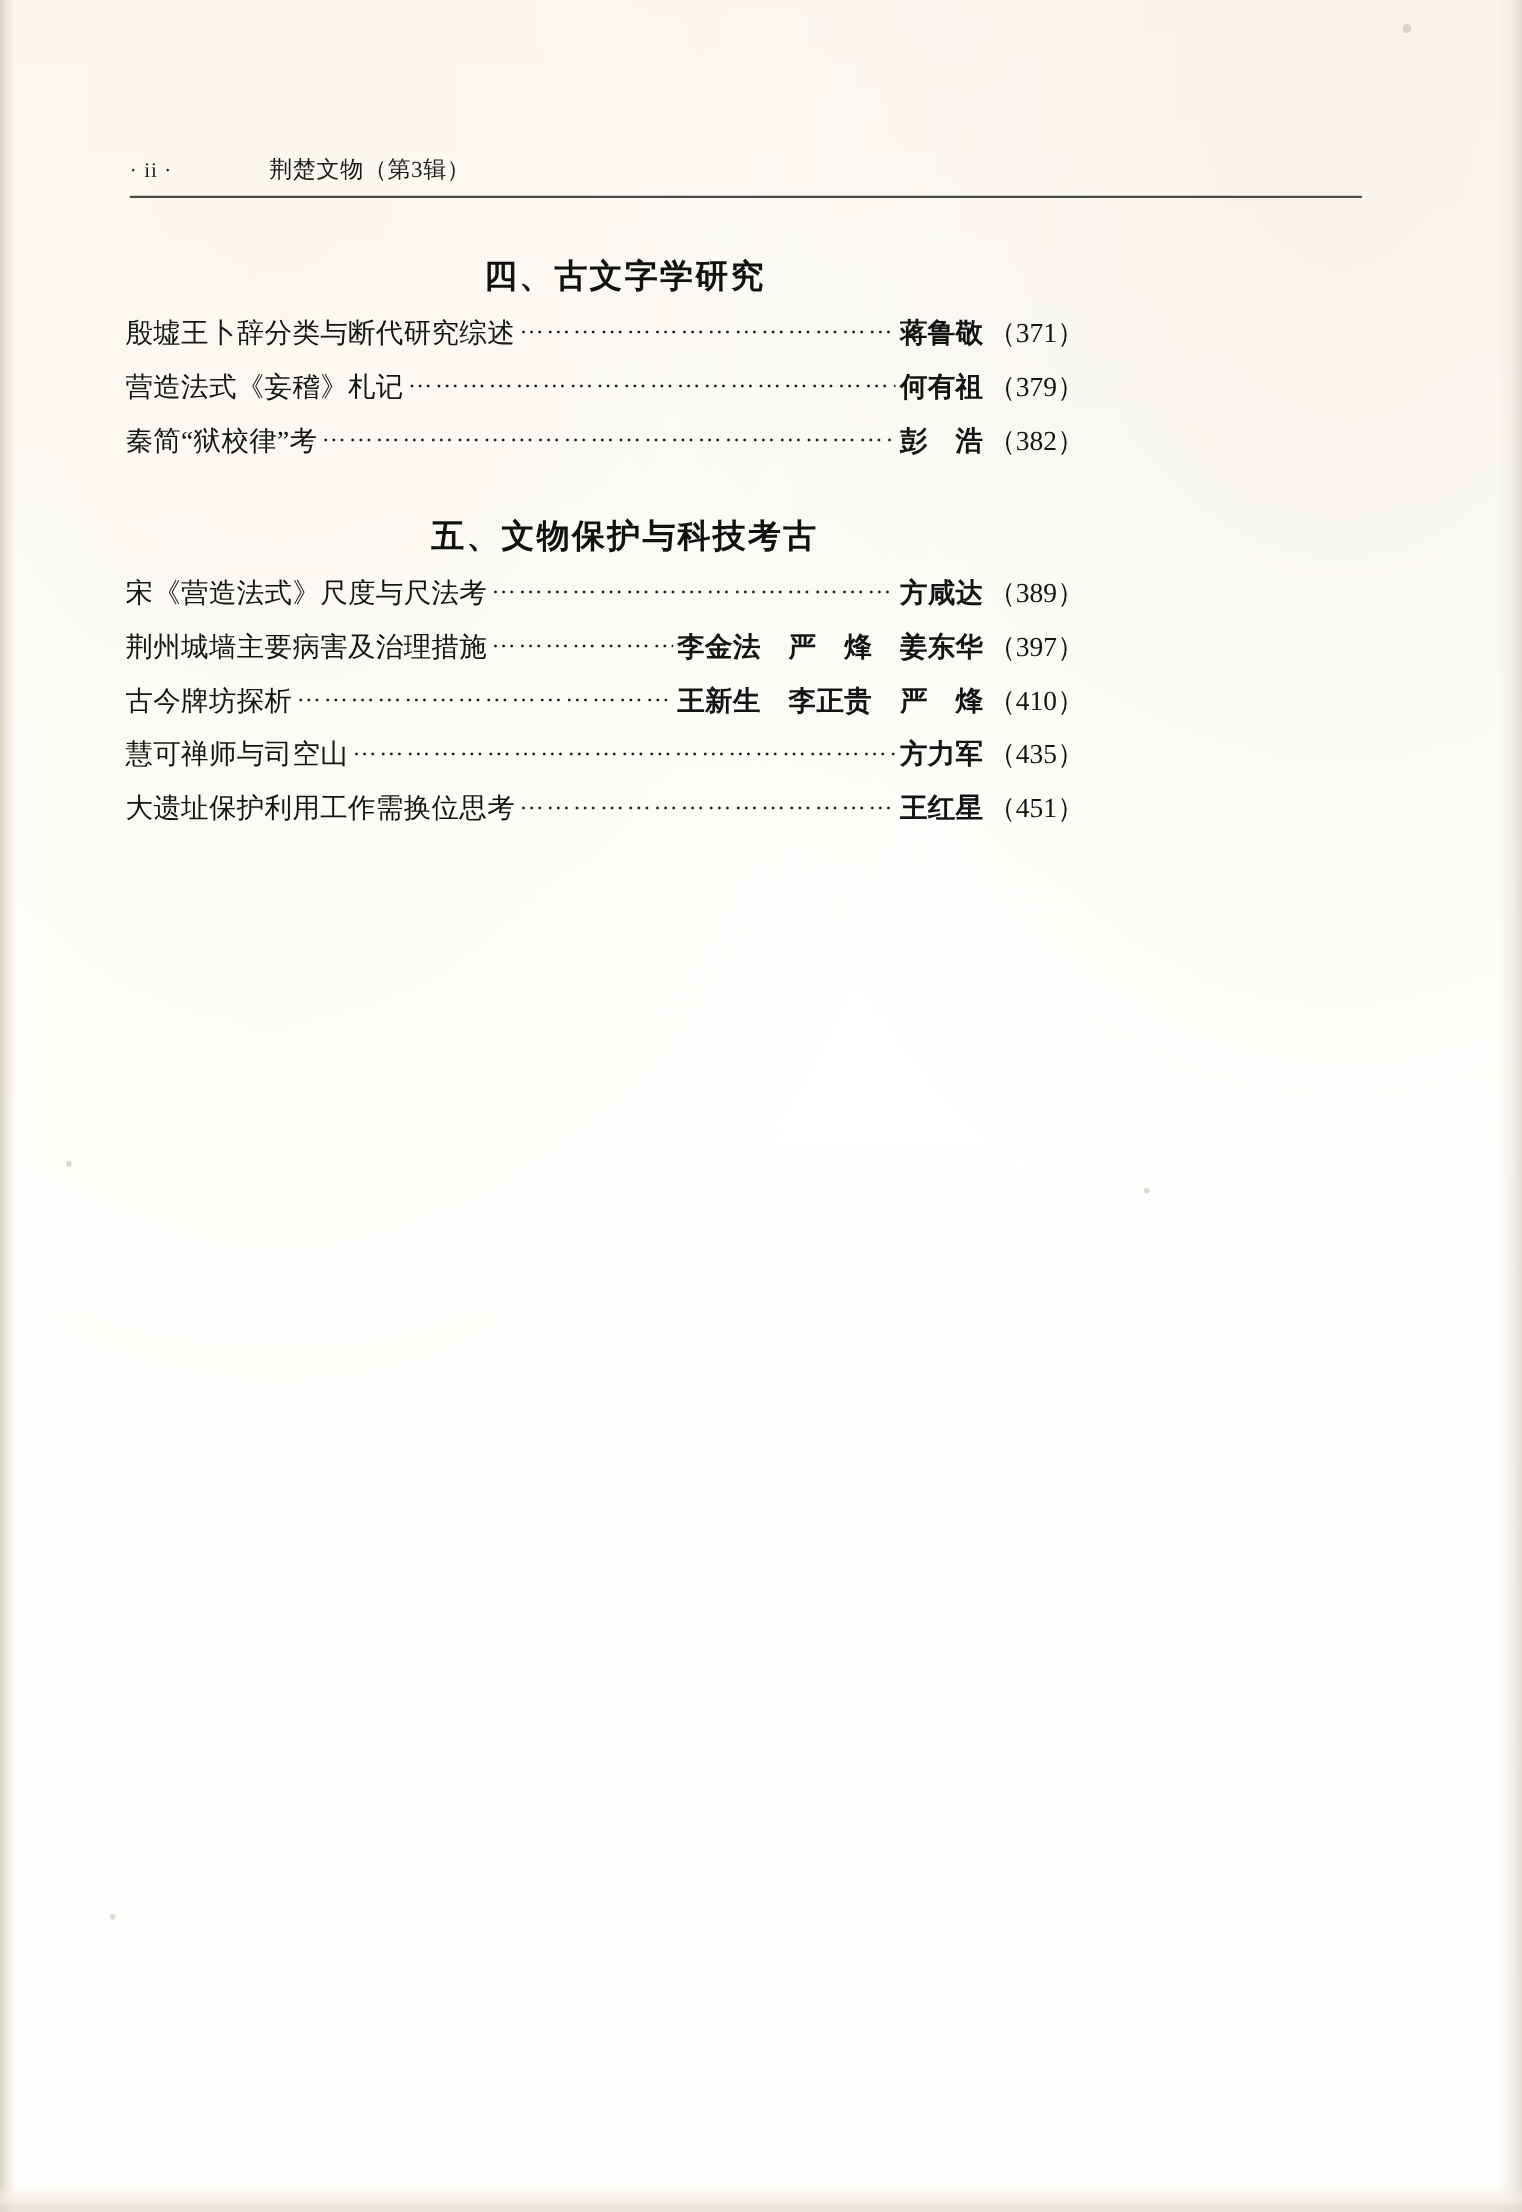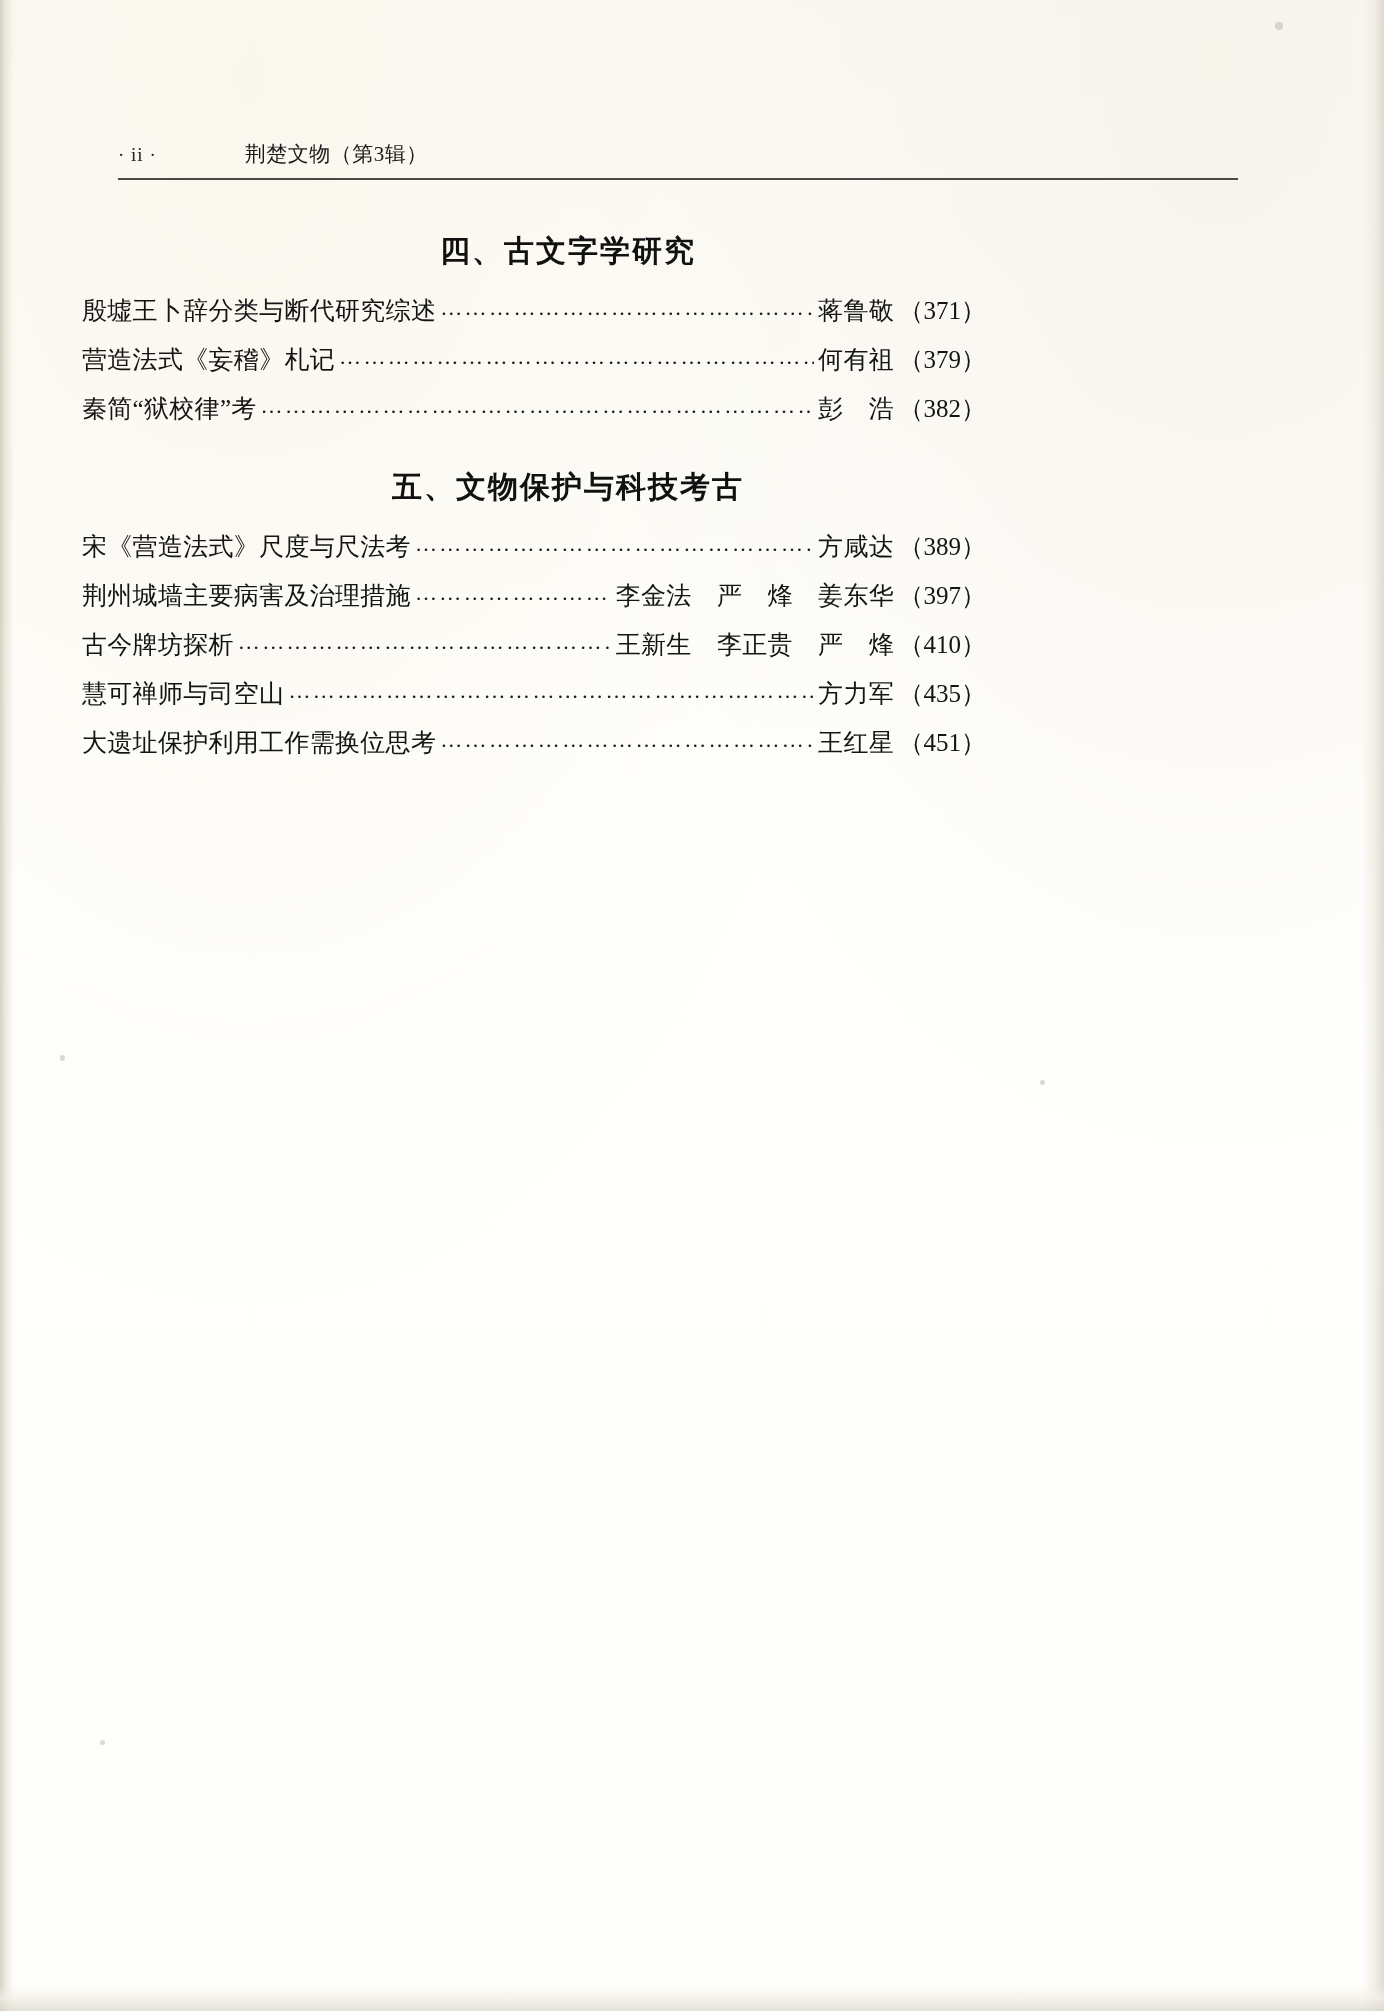--- a/index.html
+++ b/index.html
@@ -106,44 +106,45 @@
     margin-top: 34px;
   }
 
   .toc-list {
     margin: 0;
     padding: 0;
     list-style: none;
   }
   .toc-row {
     display: flex;
-    align-items: center;
+    align-items: flex-start;
     font-size: 25px;
     color: #141414;
-    padding: 0 150px 0 82px;
+    padding: 0 150px 0 114px;
     height: 49px;
   }
   .toc-title {
     white-space: nowrap;
     letter-spacing: 0.3px;
   }
   .toc-leader {
     flex: 1 1 auto;
     overflow: hidden;
     white-space: nowrap;
     margin: 0 4px;
     color: #1c1c1c;
     font-size: 22px;
     letter-spacing: 2.4px;
     transform: translateY(-3px);
   }
   .toc-authors {
     white-space: nowrap;
     letter-spacing: 0.3px;
     text-align: right;
+    font-weight: bold;
   }
   .toc-page {
     white-space: nowrap;
     min-width: 92px;
     text-align: right;
     letter-spacing: 0px;
   }
   
   .speck {
     position: absolute;

